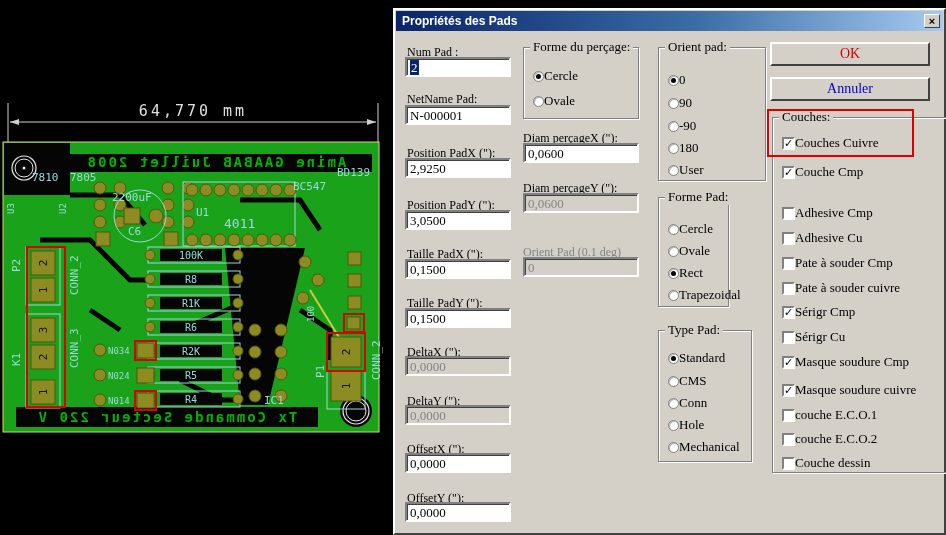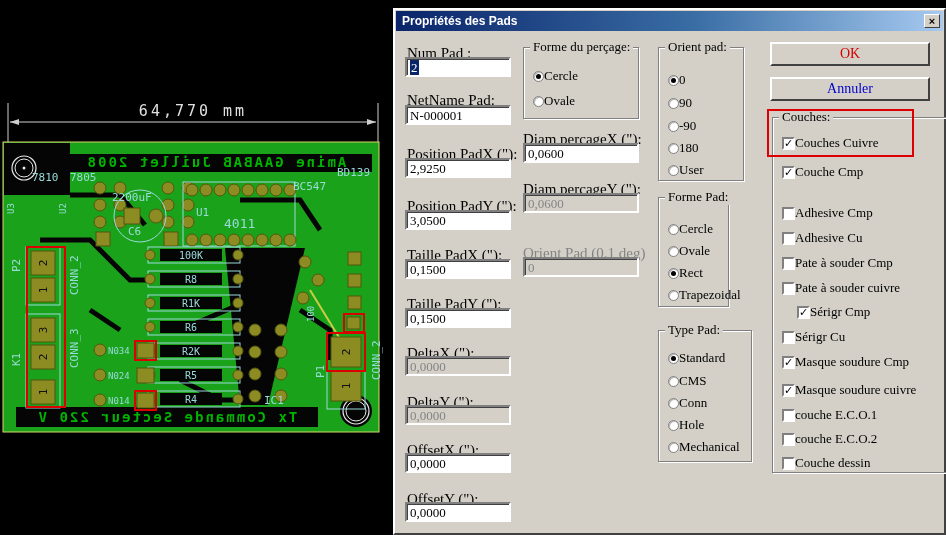--- a/index.html
+++ b/index.html
@@ -13,21 +13,21 @@
   #dlg { position:absolute; left:393px; top:8px; width:553px; height:527px;
          background:#d4d0c8; border:2px solid; border-color:#ffffff #404040 #404040 #ffffff; }
   #titlebar { position:absolute; left:1px; top:1px; right:1px; height:20px;
               background:linear-gradient(90deg,#0a246a 0%,#3a6ea5 55%,#a6caf0 100%);
               color:#fff; font:bold 12px "Liberation Sans",sans-serif;
               line-height:20px; padding-left:6px; }
   #close-btn { position:absolute; right:3px; top:3px; width:16px; height:14px;
                background:#d4d0c8; border:1px solid; border-color:#fff #404040 #404040 #fff;
                color:#000; font:bold 11px "Liberation Sans",sans-serif; line-height:12px;
                text-align:center; cursor:default; }
-  .lbl { position:absolute; font-size:15px; color:#000; white-space:nowrap; }
+  .lbl { position:absolute; font-size:12px; color:#000; white-space:nowrap; }
   .lbl.gray { color:#848484; }
   .fld { position:absolute; height:20px; width:106px; background:#fff;
          border:2px solid; border-color:#808080 #ffffff #ffffff #808080;
          box-shadow:inset 1px 1px 0 #404040;
          font-size:13px; color:#000; padding:1px 3px; white-space:nowrap; overflow:hidden; }
   .fld.disabled { background:#d4d0c8; color:#848484; }
   .sel { background:#0a246a; color:#fff; padding:0 1px; }
   .grp { position:absolute; border:1px solid #808080;
          box-shadow:inset 1px 1px 0 #ffffff, 1px 1px 0 #ffffff; }
   .grp-title { position:absolute; top:-9px; left:6px; background:#d4d0c8;
@@ -350,21 +350,21 @@
 
   <div class="lbl" style="left:128px;top:121px">Diam perçageX ("):</div>
   <div class="fld" style="left:128px;top:133px;width:116px">0,0600</div>
 
   <div class="lbl" style="left:128px;top:171px">Diam perçageY ("):</div>
   <div class="fld disabled" style="left:128px;top:183px;width:116px">0,0600</div>
 
   <div class="lbl gray" style="left:128px;top:235px">Orient Pad (0.1 deg)</div>
   <div class="fld disabled" style="left:128px;top:247px;width:116px">0</div>
 
-  <div class="grp" style="left:263px;top:37px;width:86px;height:134px">
+  <div class="grp" style="left:263px;top:37px;width:108px;height:134px">
     <span class="grp-title">Orient pad:</span>
   </div>
   <div class="opt" style="left:273px;top:62px">
     <span class="radio checked"></span>
     <span>0</span>
   </div>
   <div class="opt" style="left:273px;top:85px">
     <span class="radio"></span>
     <span>90</span>
   </div>
@@ -448,21 +448,21 @@
     <span>Adhesive Cu</span>
   </div>
   <div class="opt" style="left:387px;top:245px">
     <span class="checkbox"></span>
     <span>Pate à souder Cmp</span>
   </div>
   <div class="opt" style="left:387px;top:270px">
     <span class="checkbox"></span>
     <span>Pate à souder cuivre</span>
   </div>
-  <div class="opt" style="left:402px;top:294px">
+  <div class="opt" style="left:387px;top:294px">
     <span class="checkbox checked"></span>
     <span>Sérigr Cmp</span>
   </div>
   <div class="opt" style="left:387px;top:319px">
     <span class="checkbox"></span>
     <span>Sérigr Cu</span>
   </div>
   <div class="opt" style="left:387px;top:372px">
     <span class="checkbox checked"></span>
     <span>Masque soudure cuivre</span>

